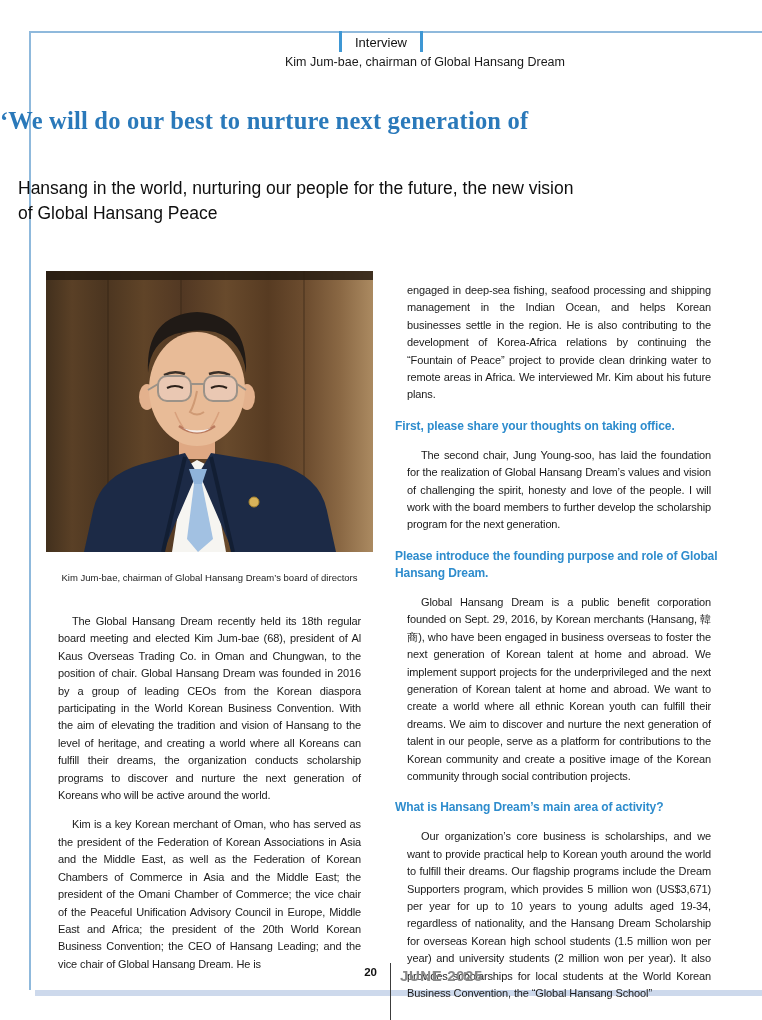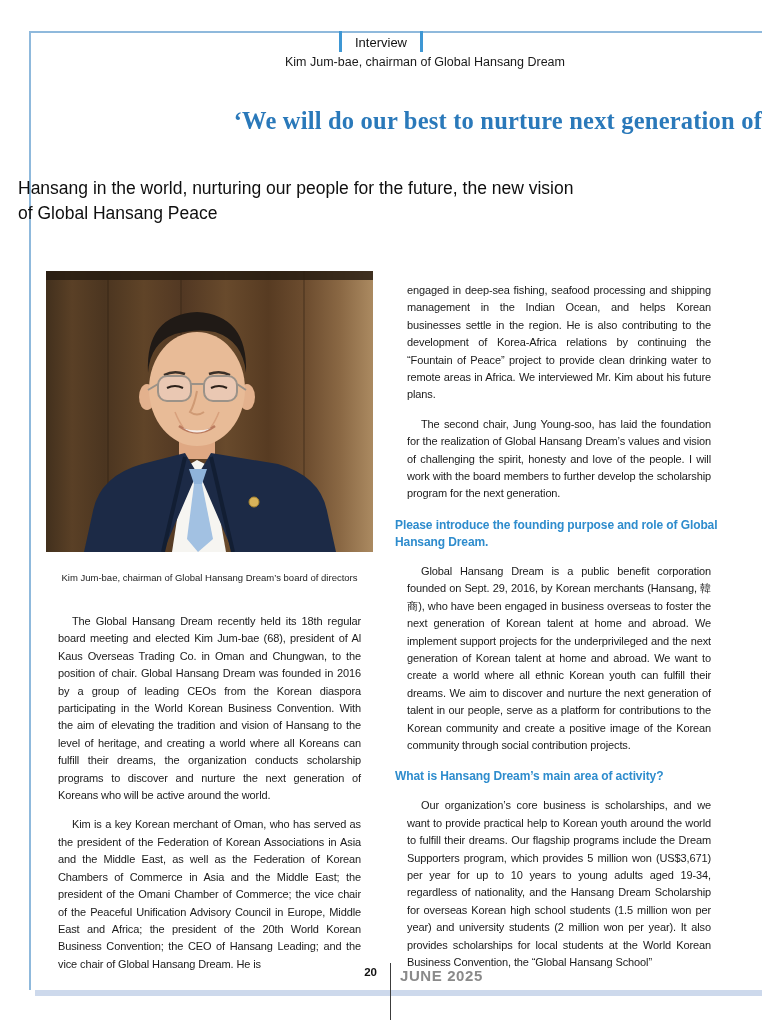--- a/index.html
+++ b/index.html
@@ -13,21 +13,21 @@
   .frame-band{position:absolute;left:35px;top:990px;width:727px;height:6px;background:#cdd9ec;}
   .fold-line{position:absolute;left:390px;top:963px;width:1px;height:57px;background:#3c3c3c;}
 
   
   .interview-wrap{position:absolute;left:0;top:31px;width:762px;display:flex;justify-content:center;align-items:flex-start;}
   .interview-bar{width:3px;height:21px;background:#3e97d4;}
   .interview-label{font-weight:normal;font-size:13px;line-height:15px;padding:4px 13px 0;color:#111;}
   .byline{position:absolute;left:0;top:55px;width:762px;text-align:center;font-size:12.5px;color:#1a1a1a;padding-left:44px;}
 
   
-  .main-title{position:absolute;left:0;top:104px;width:762px;text-align:right;
+  .main-title{position:absolute;left:0;top:104px;width:762px;text-align:left;
     font-family:"Liberation Serif", serif;font-weight:bold;font-size:24.5px;line-height:33px;
     color:#2a79ba;letter-spacing:0.2px;}
   .main-title div{white-space:nowrap;}
   .sub-title{position:absolute;left:0;top:176px;width:762px;text-align:left;
     font-size:17.5px;line-height:24.5px;color:#0e0e0e;margin-left:18px;}
   .sub-title div{white-space:nowrap;}
 
   
   .col-left{position:absolute;left:46px;top:271px;width:327px;}
   .col-right{position:absolute;left:395px;top:270px;width:328px;}
@@ -121,20 +121,21 @@
     </g>
   </svg>
   <div class="caption">Kim Jum-bae, chairman of Global Hansang Dream’s board of directors</div>
   <p class="body-text indent first-para">The Global Hansang Dream recently held its 18th regular board meeting and elected Kim Jum-bae (68), president of Al Kaus Overseas Trading Co. in Oman and Chungwan, to the position of chair. Global Hansang Dream was founded in 2016 by a group of leading CEOs from the Korean diaspora participating in the World Korean Business Convention. With the aim of elevating the tradition and vision of Hansang to the level of heritage, and creating a world where all Koreans can fulfill their dreams, the organization conducts scholarship programs to discover and nurture the next generation of Koreans who will be active around the world.</p>
   <p class="body-text indent">Kim is a key Korean merchant of Oman, who has served as the president of the Federation of Korean Associations in Asia and the Middle East, as well as the Federation of Korean Chambers of Commerce in Asia and the Middle East; the president of the Omani Chamber of Commerce; the vice chair of the Peaceful Unification Advisory Council in Europe, Middle East and Africa; the president of the 20th World Korean Business Convention; the CEO of Hansang Leading; and the vice chair of Global Hansang Dream. He is</p>
 </div>
 
 <div class="col-right">
   <p class="body-text">engaged in deep-sea fishing, seafood processing and shipping management in the Indian Ocean, and helps Korean businesses settle in the region. He is also contributing to the development of Korea-Africa relations by continuing the “Fountain of Peace” project to provide clean drinking water to remote areas in Africa. We interviewed Mr. Kim about his future plans.</p>
 
+  <div class="q-head">First, please share your thoughts on taking office.</div>
   <p class="body-text indent">The second chair, Jung Young-soo, has laid the foundation for the realization of Global Hansang Dream’s values and vision of challenging the spirit, honesty and love of the people. I will work with the board members to further develop the scholarship program for the next generation.</p>
 
   <div class="q-head">Please introduce the founding purpose and role of Global Hansang Dream.</div>
   <p class="body-text indent">Global Hansang Dream is a public benefit corporation founded on Sept. 29, 2016, by Korean merchants (Hansang, 韓商), who have been engaged in business overseas to foster the next generation of Korean talent at home and abroad. We implement support projects for the underprivileged and the next generation of Korean talent at home and abroad. We want to create a world where all ethnic Korean youth can fulfill their dreams. We aim to discover and nurture the next generation of talent in our people, serve as a platform for contributions to the Korean community and create a positive image of the Korean community through social contribution projects.</p>
 
   <div class="q-head">What is Hansang Dream’s main area of activity?</div>
   <p class="body-text indent">Our organization’s core business is scholarships, and we want to provide practical help to Korean youth around the world to fulfill their dreams. Our flagship programs include the Dream Supporters program, which provides 5 million won (US$3,671) per year for up to 10 years to young adults aged 19-34, regardless of nationality, and the Hansang Dream Scholarship for overseas Korean high school students (1.5 million won per year) and university students (2 million won per year). It also provides scholarships for local students at the World Korean Business Convention, the “Global Hansang School”</p>
 </div>
 
 <div class="footer-page">20</div>

